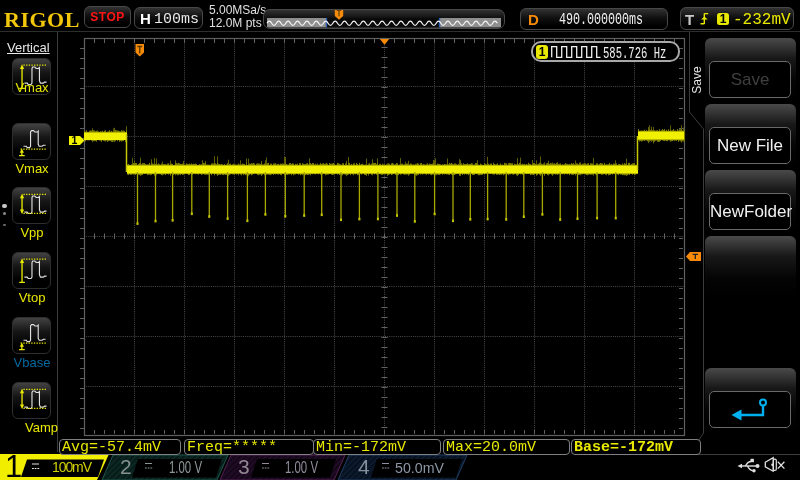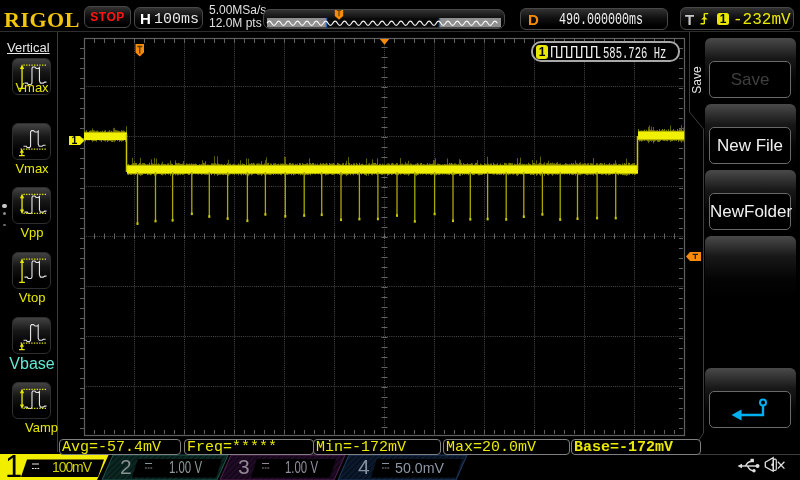--- a/index.html
+++ b/index.html
@@ -186,21 +186,21 @@
 <path d="M9.5 9 V30.5 M6.5 31 H12.5" stroke="#e8e800" stroke-width="1.4" fill="none"></path>
 <path d="M9.5 5.5 L7.3 10.5 H11.7 Z" fill="#e8e800"></path>
       </svg></div>
 <div style="position:absolute;left:6px;top:290px;width:52px;text-align:center;color:#e8e800;font-size:13px;">Vtop</div>
 <div class="micon" style="left:12px;top:317px;"><svg width="37" height="35" viewBox="0 0 39 37">
         <path d="M11 23.5 h3 l1 1.5 h2.5 l1 -1.5 V8.5 l1 -1.5 h2.2 l1.5 1.5 h2.4 l1 -1 V21.5 l1 2 h3 l1.5 -1 h2.3" stroke="#e0e0e0" stroke-width="1.2" fill="none"></path>
 <path d="M8 26.5 H35" stroke="#e8e800" stroke-width="1.4" stroke-dasharray="1.4 1.4" fill="none"></path>
 <path d="M9.3 29 V33 M6.3 33.5 H12.3" stroke="#e8e800" stroke-width="1.4" fill="none"></path>
 <path d="M9.3 25.8 L7.1 30.3 H11.5 Z" fill="#e8e800"></path>
       </svg></div>
-<div style="position:absolute;left:6px;top:355px;width:52px;text-align:center;color:#5eead4;font-size:16px;">Vbase</div>
+<div style="position:absolute;left:6px;top:355px;width:52px;text-align:center;color:#0369a1;font-size:13px;">Vbase</div>
 <div class="micon" style="left:12px;top:382px;"><svg width="37" height="35" viewBox="0 0 39 37">
         <path d="M12 25.5 h3 l1 1.5 h3 l1 -1.5 V10 l0.8 -1.5 h2.2 l1.5 1.5 h2.4 l1 -1 V23 l1 2.5 h3 l1.5 -1 h2" stroke="#e0e0e0" stroke-width="1.2" fill="none"></path>
 <path d="M11 6.8 H36 M11 26.8 H36" stroke="#e8e800" stroke-width="1.4" stroke-dasharray="1.4 1.4" fill="none"></path>
 <path d="M9.5 9.5 V24.5" stroke="#e8e800" stroke-width="1.4" fill="none"></path>
 <path d="M9.5 5.8 L7.3 10.8 H11.7 Z M9.5 27.8 L7.3 22.8 H11.7 Z" fill="#e8e800"></path>
       </svg></div>
 <div style="position:absolute;left:6px;top:420px;width:52px;text-align:right;color:#e8e800;font-size:13px;">Vamp</div>
 <div style="position:absolute;left:2.1px;top:203.5px;width:4.6px;height:4.6px;border-radius:50%;background:#c8c8c8;"></div>
 <div style="position:absolute;left:2.7px;top:211.9px;width:3.4px;height:3.4px;border-radius:50%;background:#8a8a8a;"></div>
 <div style="position:absolute;left:3.0px;top:223.7px;width:2.8px;height:2.8px;border-radius:50%;background:#6a6a6a;"></div>

